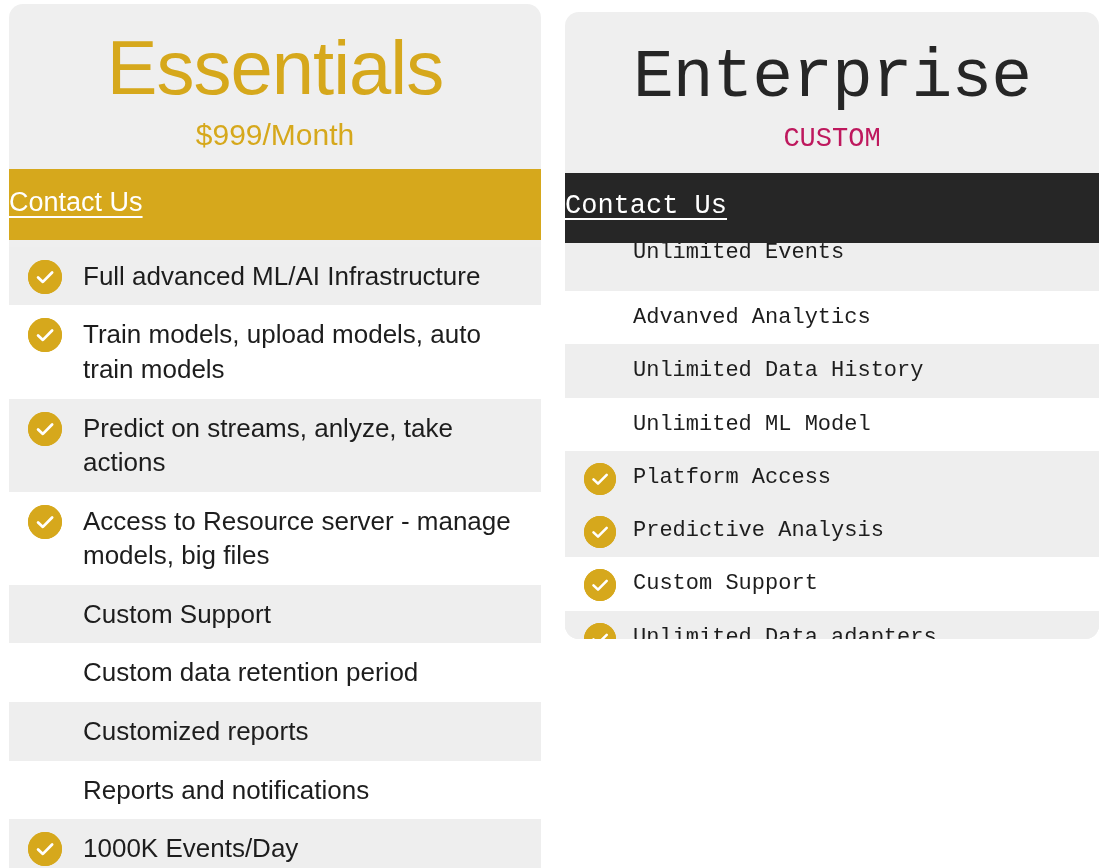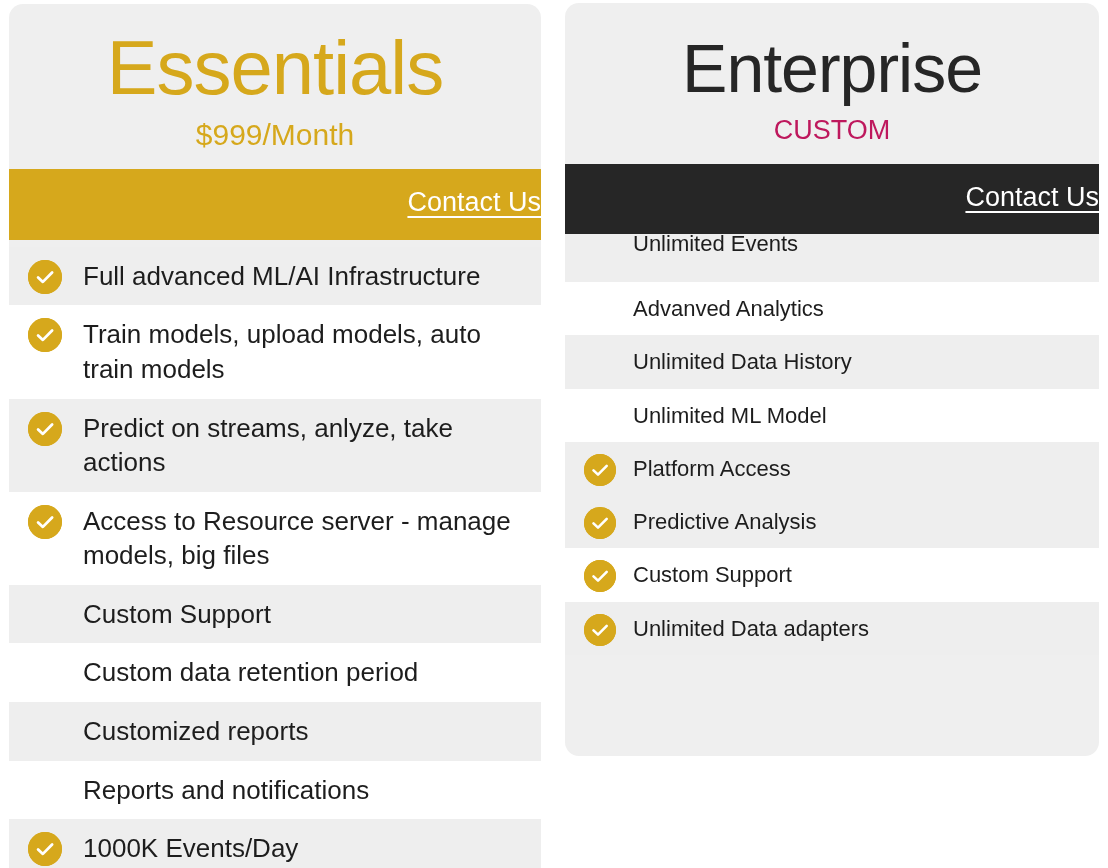--- a/index.html
+++ b/index.html
@@ -29,23 +29,24 @@
 
   #card-essentials {
     left: 9px;
     top: 4px;
     width: 532px;
     height: 890px; 
   }
 
   #card-enterprise {
     left: 565px;
-    top: 3px;
+    top: 12px;
     width: 534px;
-    height: 753px;
+    height: 627px;
+    font-family: Liberation Mono, monospace;
   }
 
   
   .card-head {
     text-align: center;
     padding-top: 16px;
   }
 
   .plan-title {
     margin: 0;
@@ -85,21 +86,21 @@
     padding-top: 12px;
     padding-bottom: 18px;
   }
 
   
   .cta {
     display: block;
     width: 100%;
     border: 0;
     box-sizing: border-box;
-    text-align: right;
+    text-align: left;
     cursor: pointer;
     font-family: inherit;
     font-size: 27px;
     font-weight: 400;
     color: #ffffff;
     text-decoration: underline;
     text-underline-offset: 5px;
     padding: 19px 0 21px 0;
     line-height: 1.1;
   }

